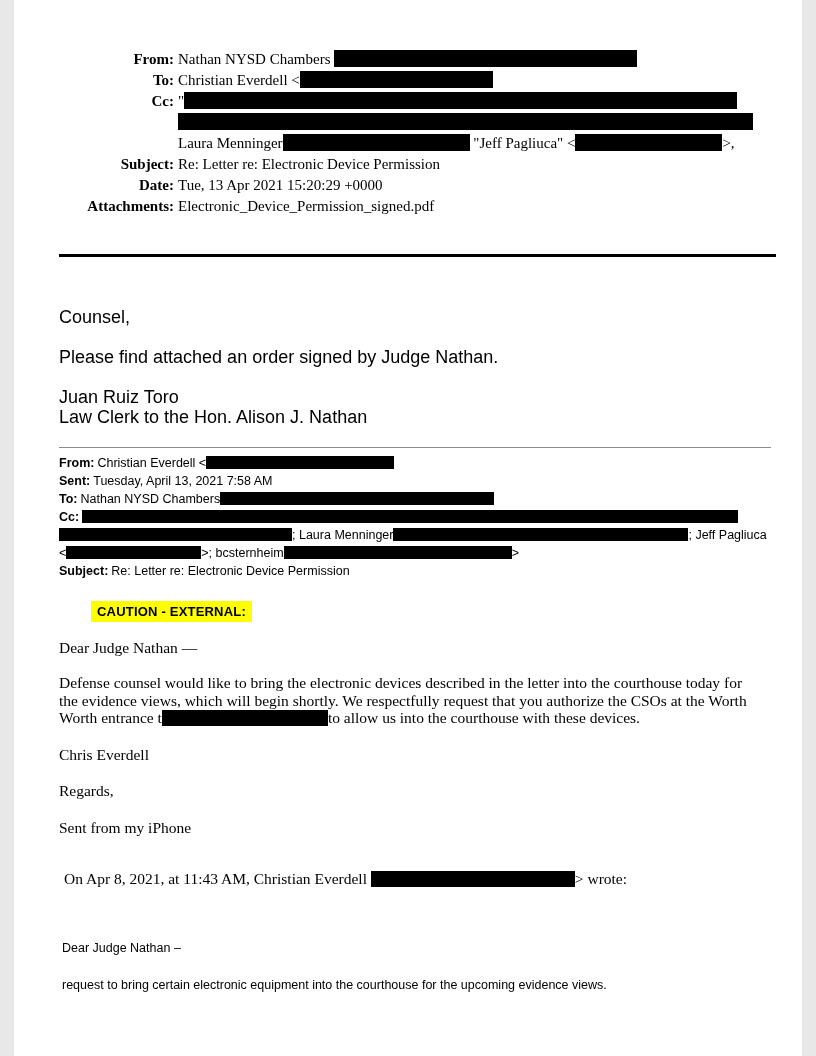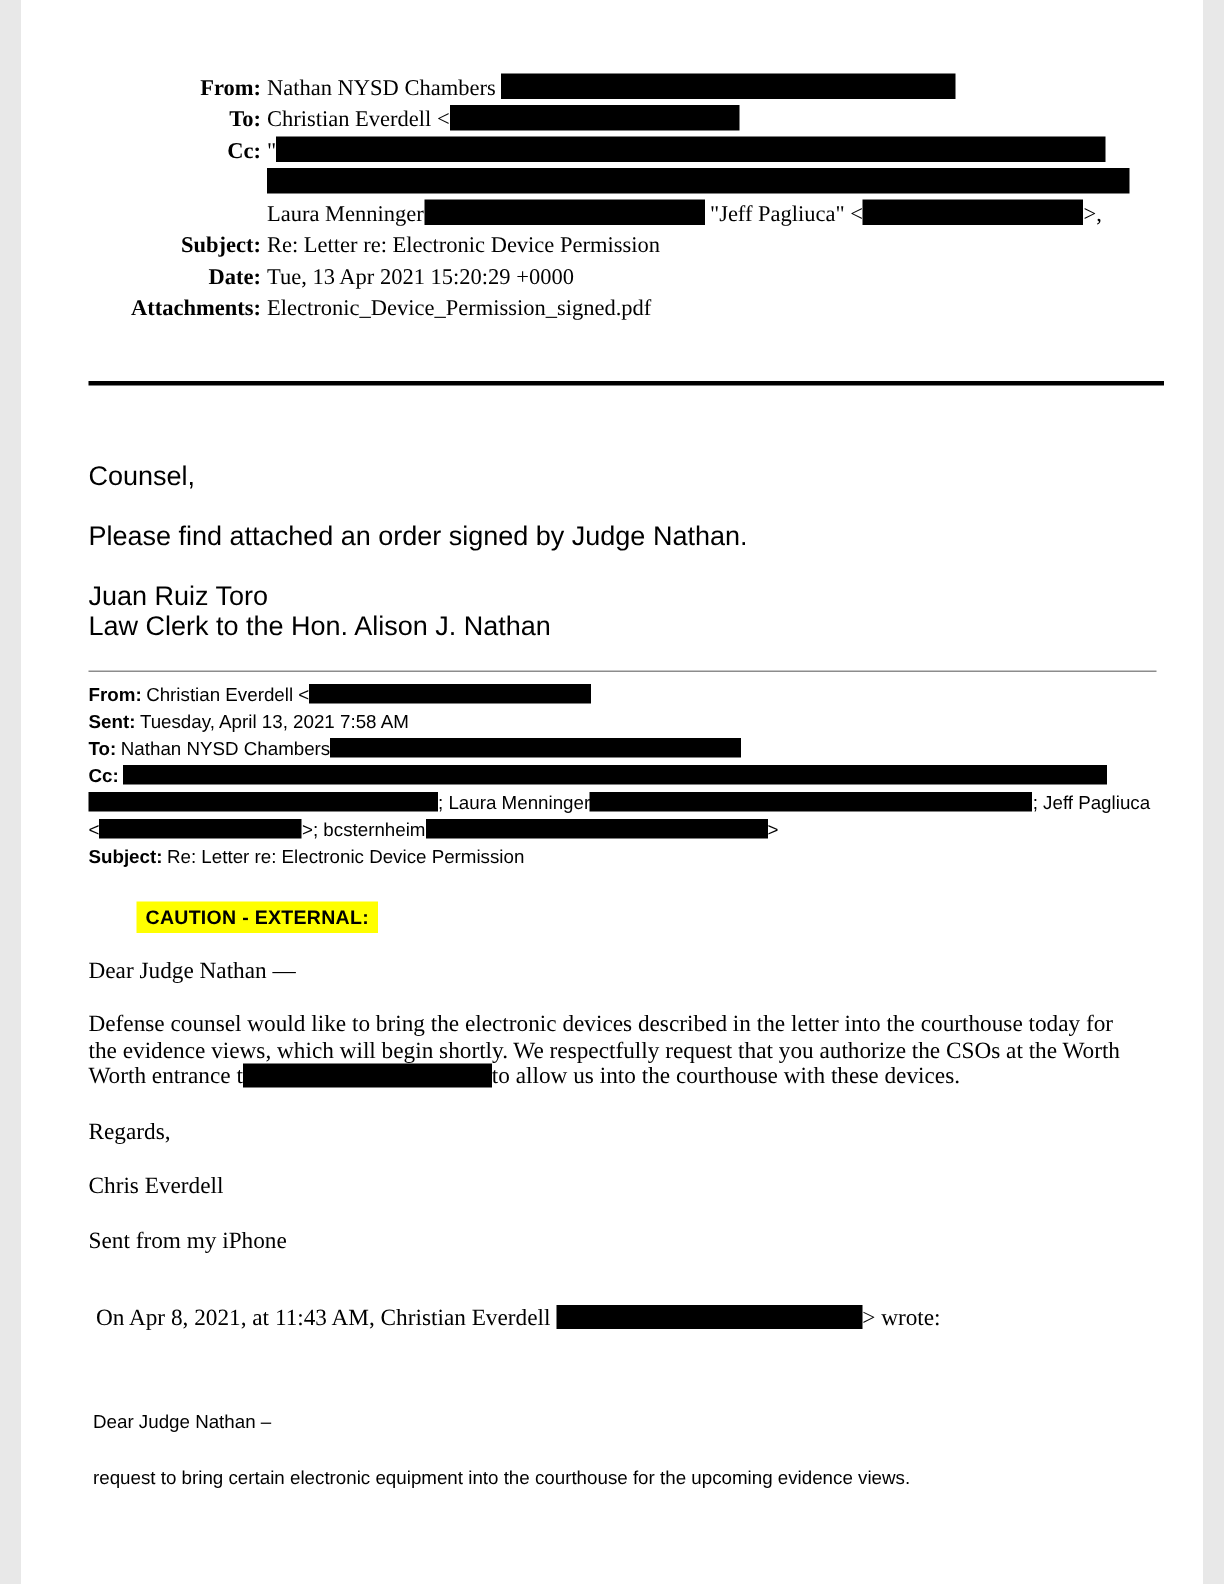--- a/index.html
+++ b/index.html
@@ -148,22 +148,22 @@
 
   <div class="caution">CAUTION - EXTERNAL:</div>
 
   <div class="serif-body">
     <div>Dear Judge Nathan —</div>
     <div class="para">
         <div class="sline"><span>Defense counsel would like to bring the electronic devices described in the letter into the courthouse today for</span></div>
         <div class="sline"><span>the evidence views, which will begin shortly. We respectfully request that you authorize the CSOs at the Worth</span></div>
         <div class="sline"><span>Worth entrance t</span><span class="redact" style="width: 166px;"></span><span>to allow us into the courthouse with these devices.</span></div>
       </div>
+    <div class="gap">Chris Everdell</div>
     <div class="gap">Regards,</div>
-    <div class="gap">Chris Everdell</div>
     <div class="gap">Sent from my iPhone</div>
   </div>
 
   <div class="attribution"><span>On Apr 8, 2021, at 11:43 AM, Christian Everdell </span><span class="redact" style="width: 204px;"></span><span>&gt; wrote:</span></div>
 
   <div class="nested">
     <div>Dear Judge Nathan –</div>
     <div class="para">
         <div class="sline"><span>request to bring certain electronic equipment into the courthouse for the upcoming evidence views.</span></div>
       </div>

